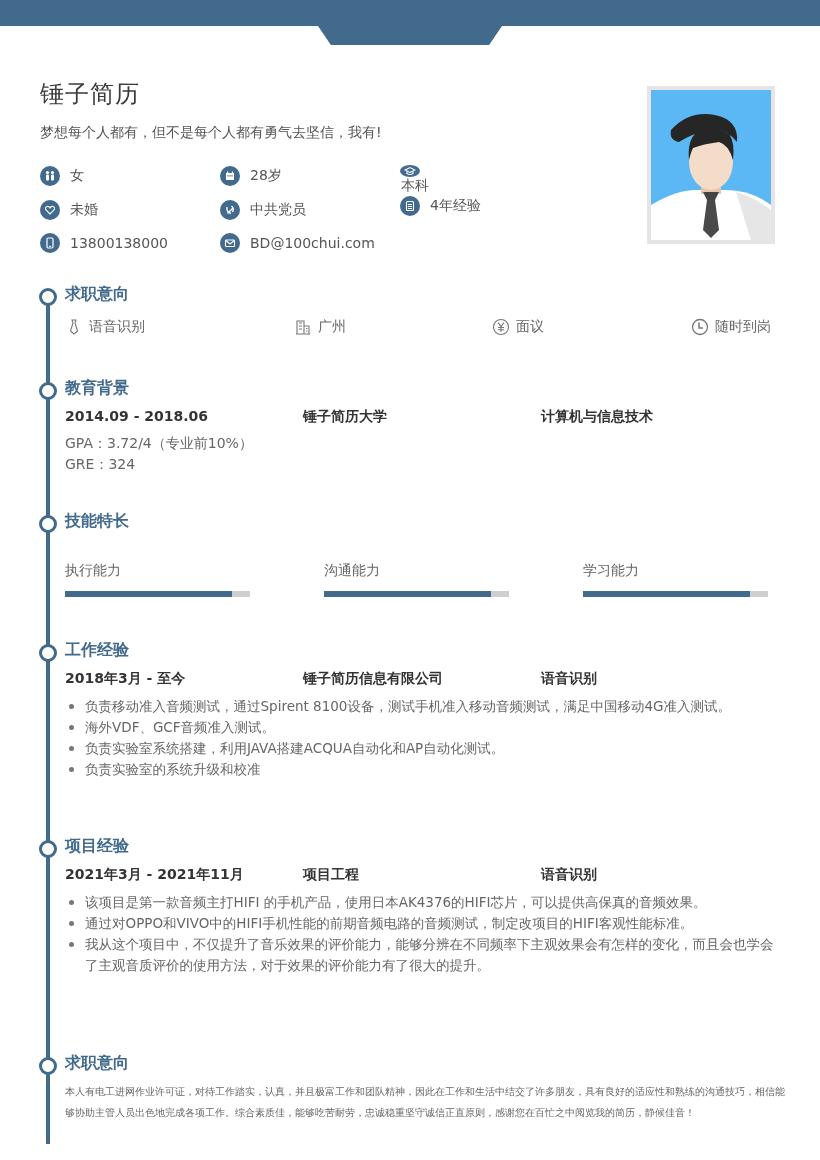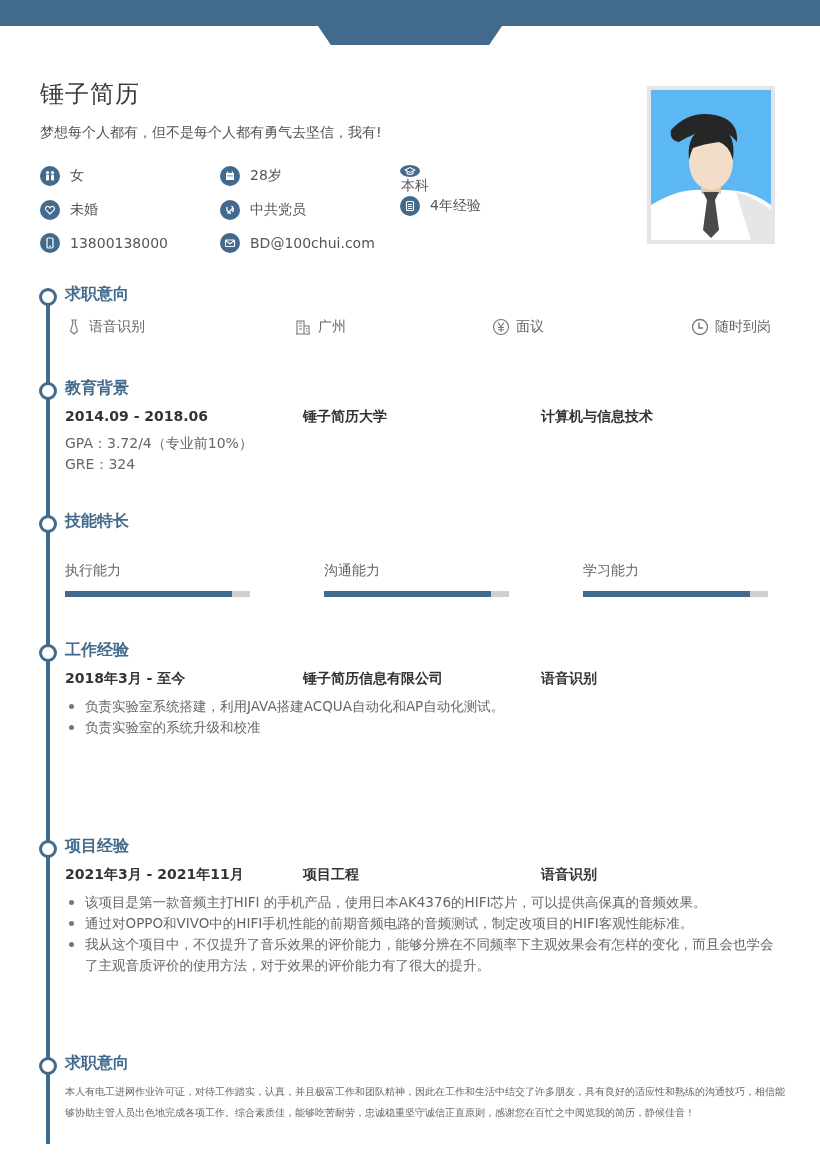--- a/index.html
+++ b/index.html
@@ -199,20 +199,22 @@
 <div class="skill-track" style="left:583px;">
     <div class="skill-fill" style="width:90%;"></div>
   </div>
 
 <div class="section-dot" style="top:644px;"></div>
 <div class="section-title" style="top:640px;">工作经验</div>
 <div class="row-bold" style="left:65px;top:670px;">2018年3月 - 至今</div>
 <div class="row-bold" style="left:303px;top:670px;">锤子简历信息有限公司</div>
 <div class="row-bold" style="left:541px;top:670px;">语音识别</div>
 <ul class="bullets" style="top:696px;">
+  <li>负责移动准入音频测试，通过Spirent 8100设备，测试手机准入移动音频测试，满足中国移动4G准入测试。</li>
+  <li>海外VDF、GCF音频准入测试。</li>
   <li>负责实验室系统搭建，利用JAVA搭建ACQUA自动化和AP自动化测试。</li>
   <li>负责实验室的系统升级和校准</li>
 </ul>
 
 <div class="section-dot" style="top:840px;"></div>
 <div class="section-title" style="top:836px;">项目经验</div>
 <div class="row-bold" style="left:65px;top:866px;">2021年3月 - 2021年11月</div>
 <div class="row-bold" style="left:303px;top:866px;">项目工程</div>
 <div class="row-bold" style="left:541px;top:866px;">语音识别</div>
 <ul class="bullets" style="top:892px;">

